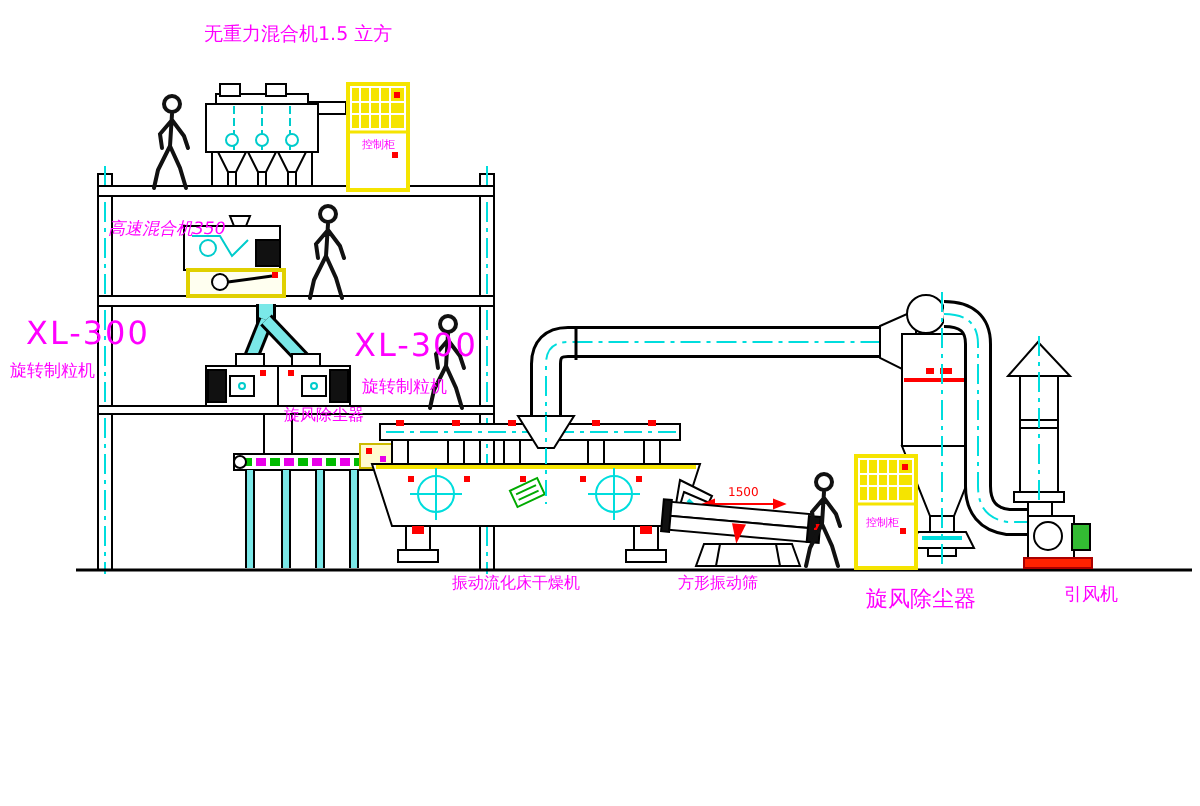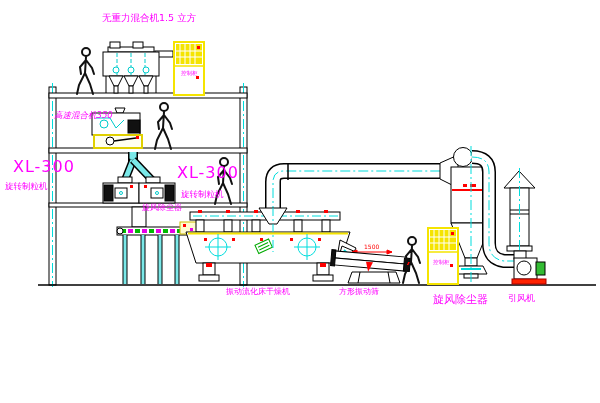--- a/index.html
+++ b/index.html
@@ -292,19 +292,19 @@
   <div class="lbl model" style="left:177px;top:165px;font-size:16px;">XL-300</div>
   <div class="lbl" style="left:181px;top:190px;font-size:8.5px;">旋转制粒机</div>
 
   <div class="lbl" style="left:142px;top:204px;font-size:8px;">旋风除尘器</div>
 
   <div class="lbl" style="left:226px;top:288px;font-size:8px;">振动流化床干燥机</div>
 
   <div class="lbl" style="left:339px;top:288px;font-size:8px;">方形振动筛</div>
 
   <div class="lbl" style="left:433px;top:294px;font-size:11px;">旋风除尘器</div>
-  <div class="lbl" style="left:508px;top:294px;font-size:9px;">引风机</div>
+  <div class="lbl" style="left:532px;top:294px;font-size:9px;">引风机</div>
 
   <div class="lbl" style="left:181px;top:71px;font-size:5.5px;">控制柜</div>
   <div class="lbl" style="left:433px;top:260px;font-size:5.5px;">控制柜</div>
 
   <div class="lbl" style="left:364px;top:244px;font-size:6px;color:#ff0000;">1500</div>
 </div>
 
 </body></html>

